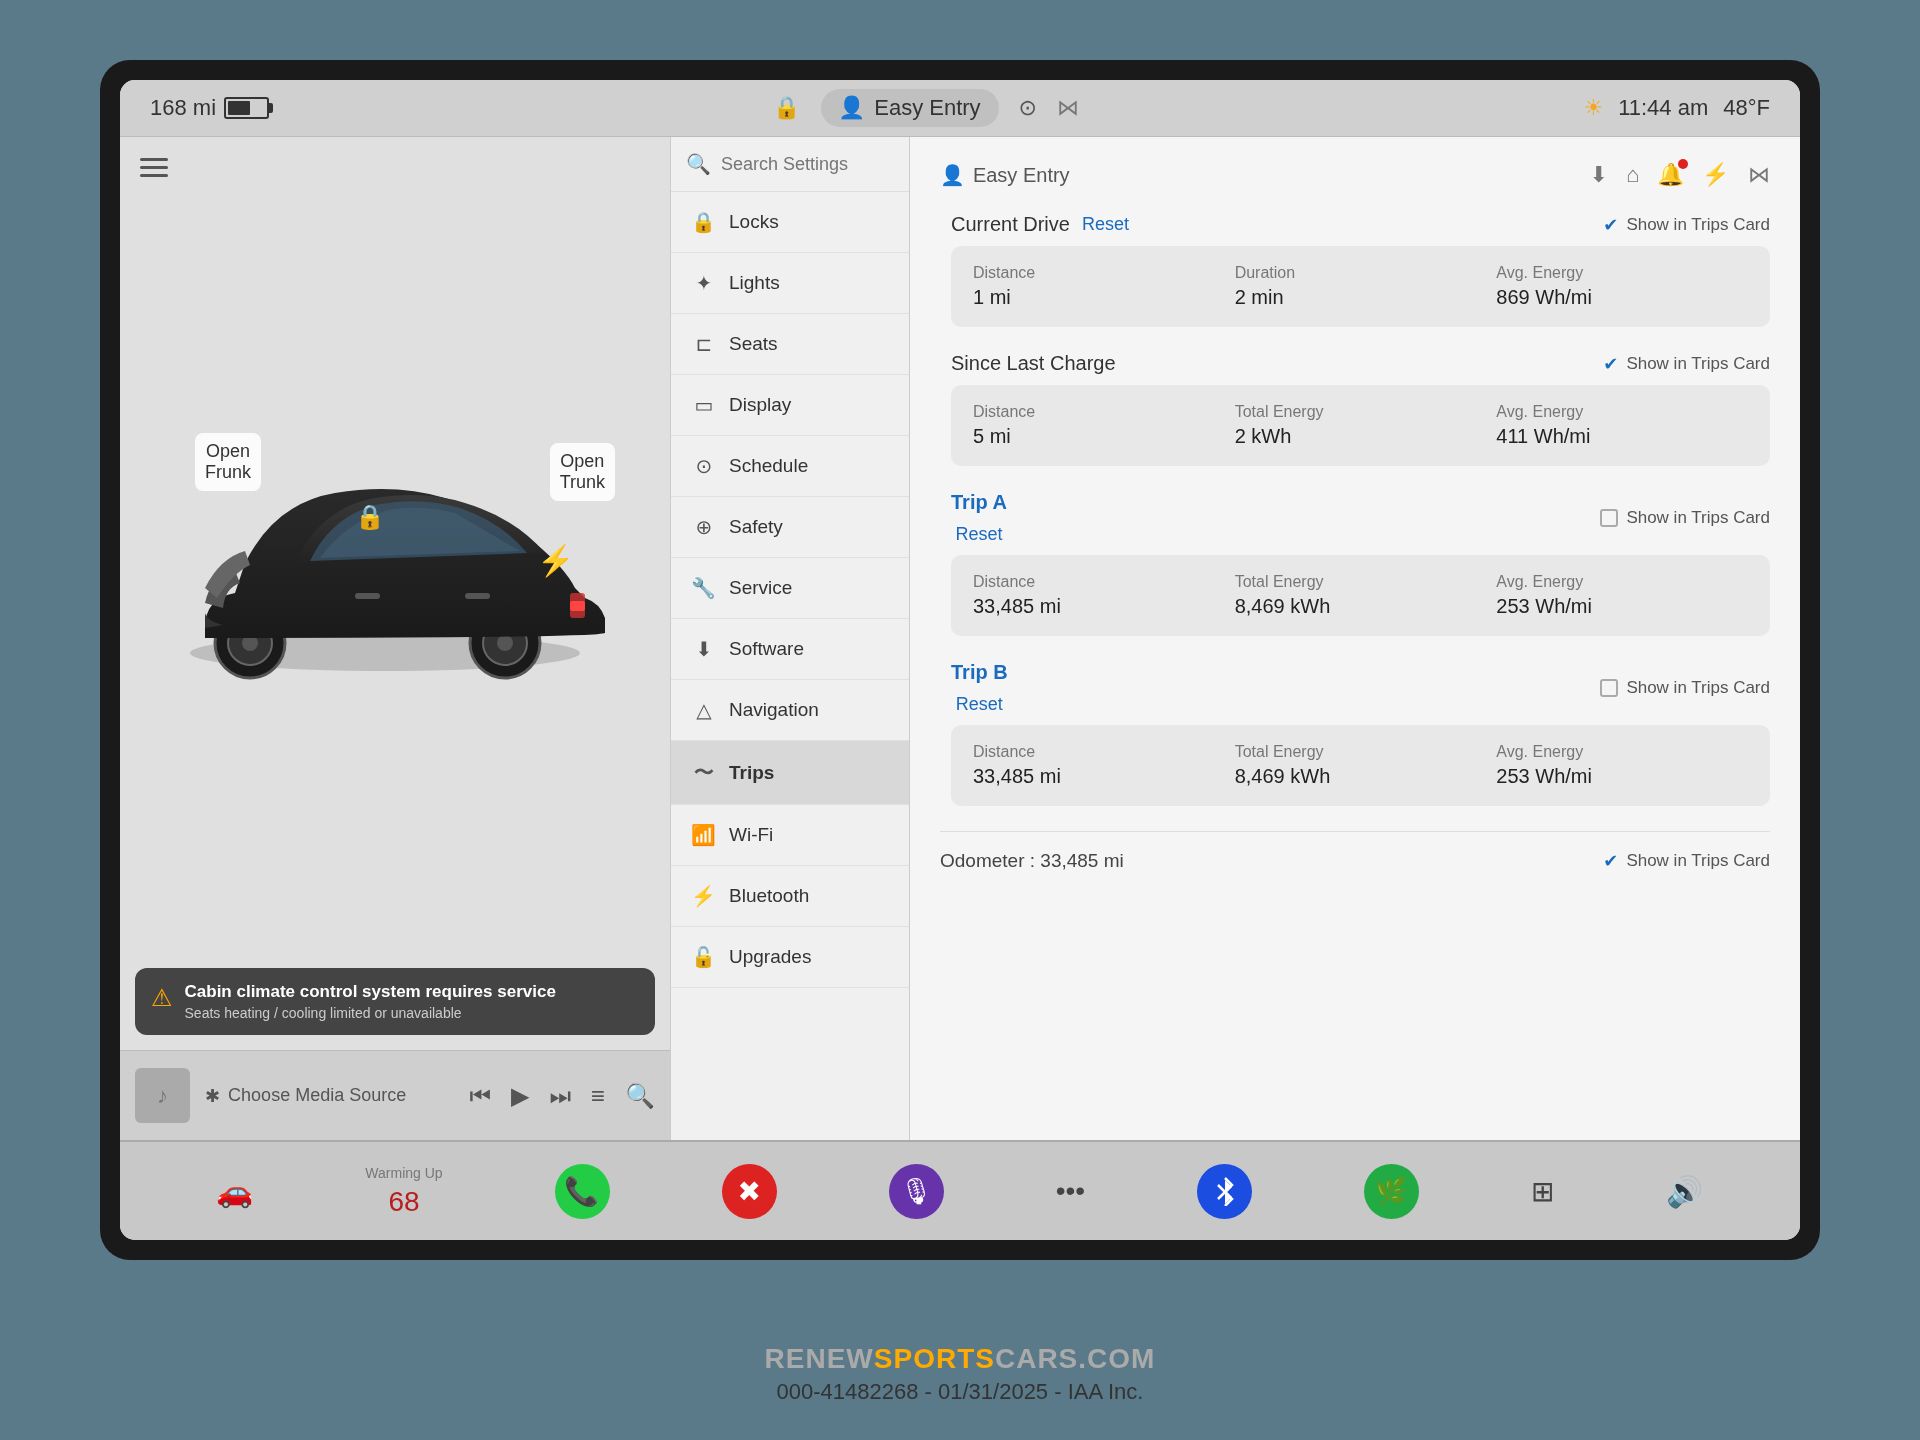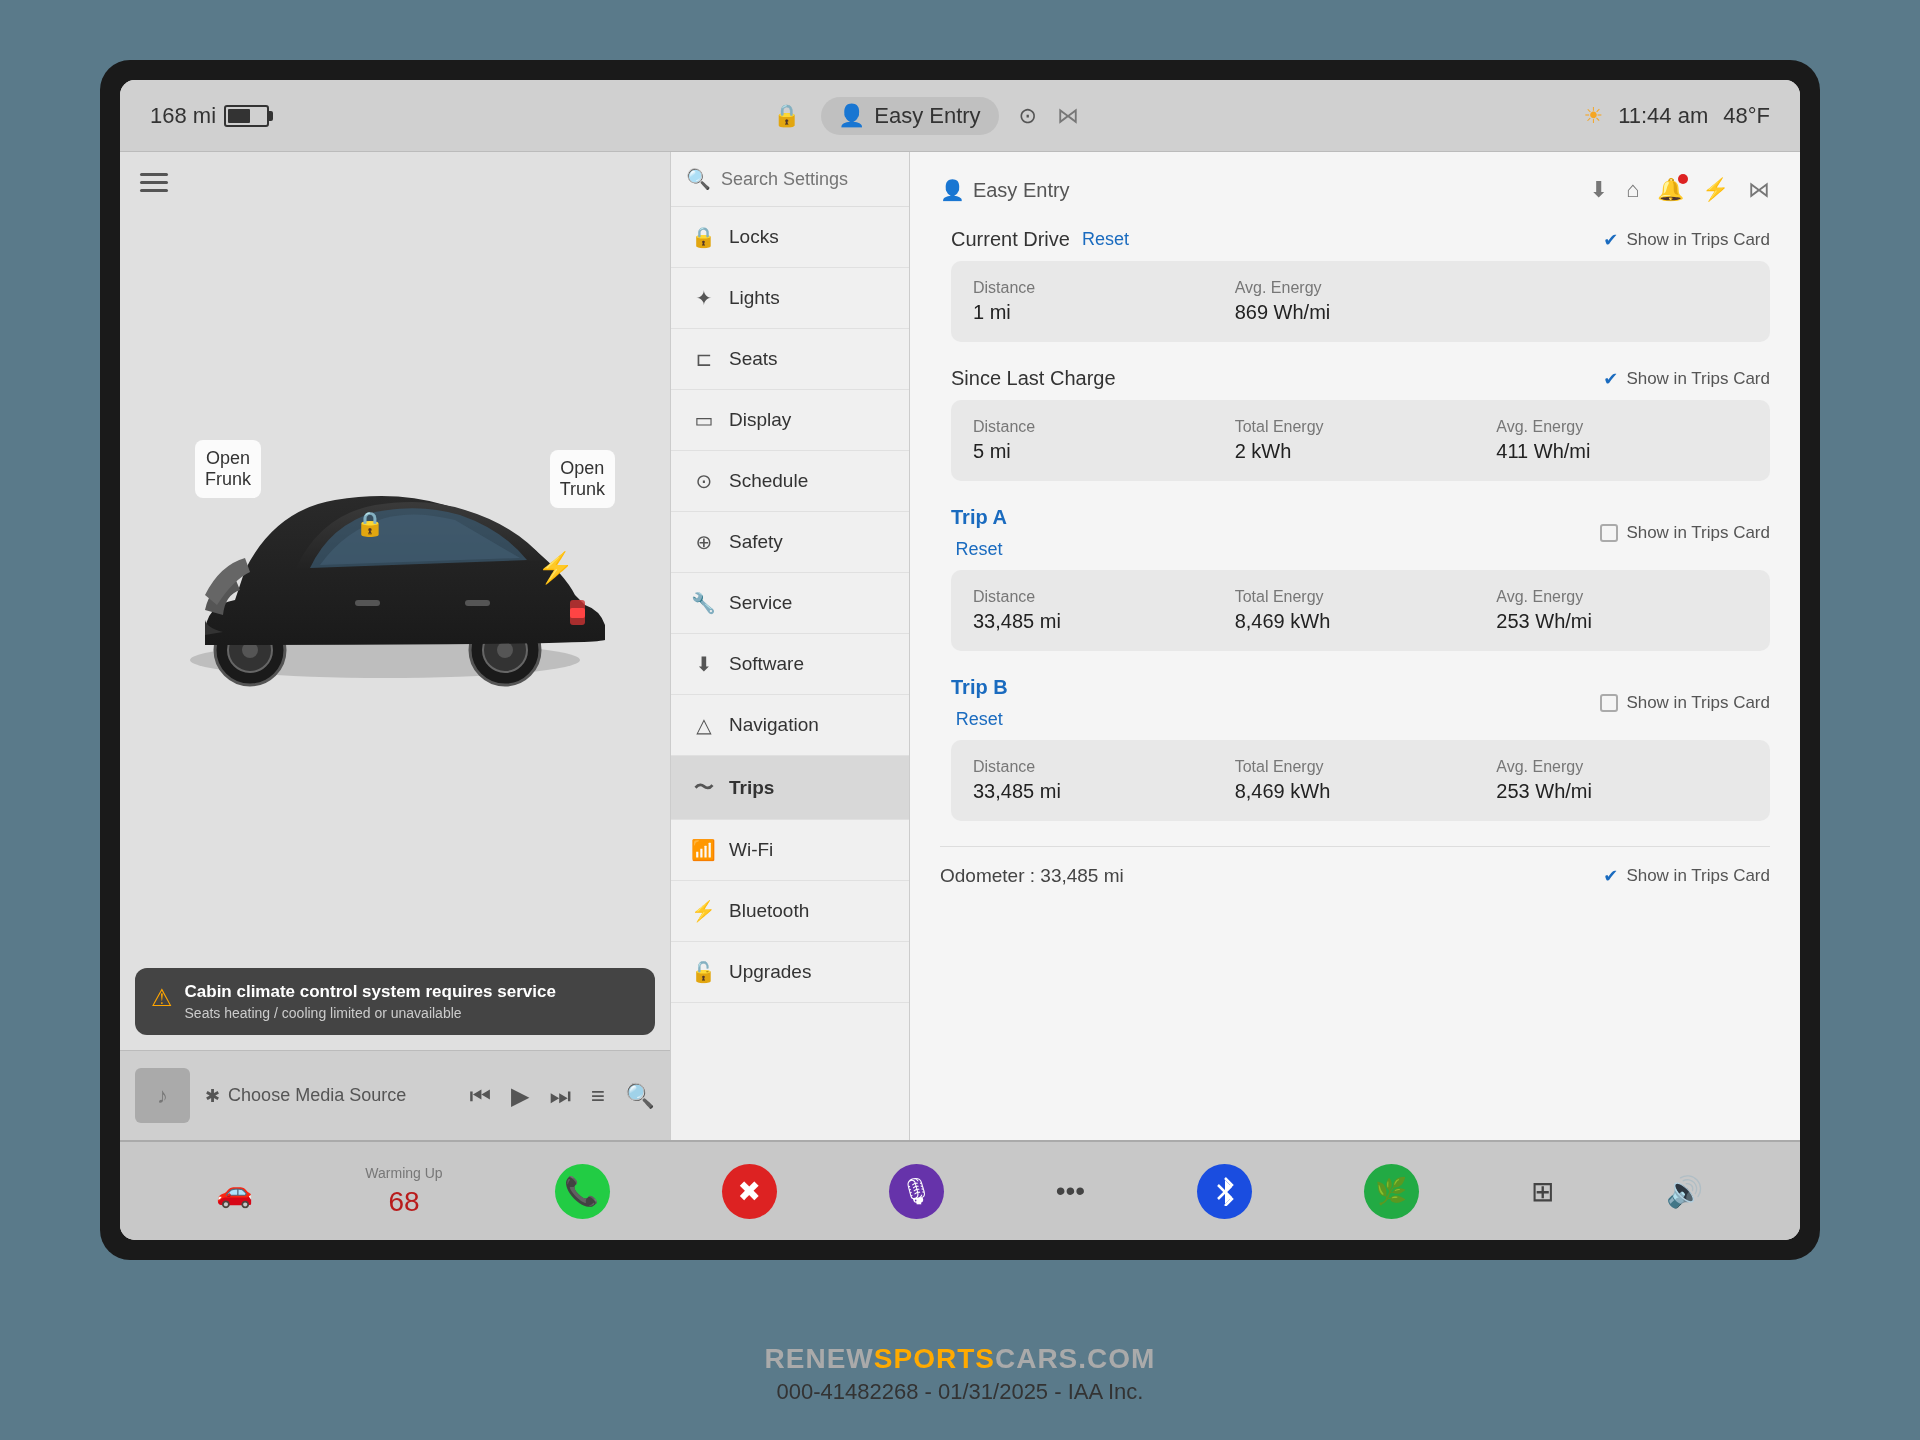--- a/index.html
+++ b/index.html
@@ -33,21 +33,21 @@
       bottom: 20px;
       background: #e8e8e8;
       border-radius: 15px;
       overflow: hidden;
       display: flex;
       flex-direction: column;
     }
 
     
     .status-bar {
-      height: 72px;
+      height: 57px;
       background: #d0d0d0;
       display: flex;
       align-items: center;
       justify-content: space-between;
       padding: 0 30px;
       border-bottom: 1px solid #bbb;
       flex-shrink: 0;
     }
 
     .status-left {
@@ -822,20 +822,24 @@
               <span class="checkmark">✔</span>
               <span>Show in Trips Card</span>
             </div>
           </div>
           <div class="trip-data-card">
             <div class="trip-data-item">
               <span class="trip-data-label">Distance</span>
               <span class="trip-data-value">1 mi</span>
             </div>
             <div class="trip-data-item">
+              <span class="trip-data-label">Duration</span>
+              <span class="trip-data-value">2 min</span>
+            </div>
+            <div class="trip-data-item">
               <span class="trip-data-label">Avg. Energy</span>
               <span class="trip-data-value">869 Wh/mi</span>
             </div>
           </div>
         </div>
 
         <div class="trip-section">
           <div class="trip-section-header">
             <div class="trip-section-title">
               <span>Since Last Charge</span>

